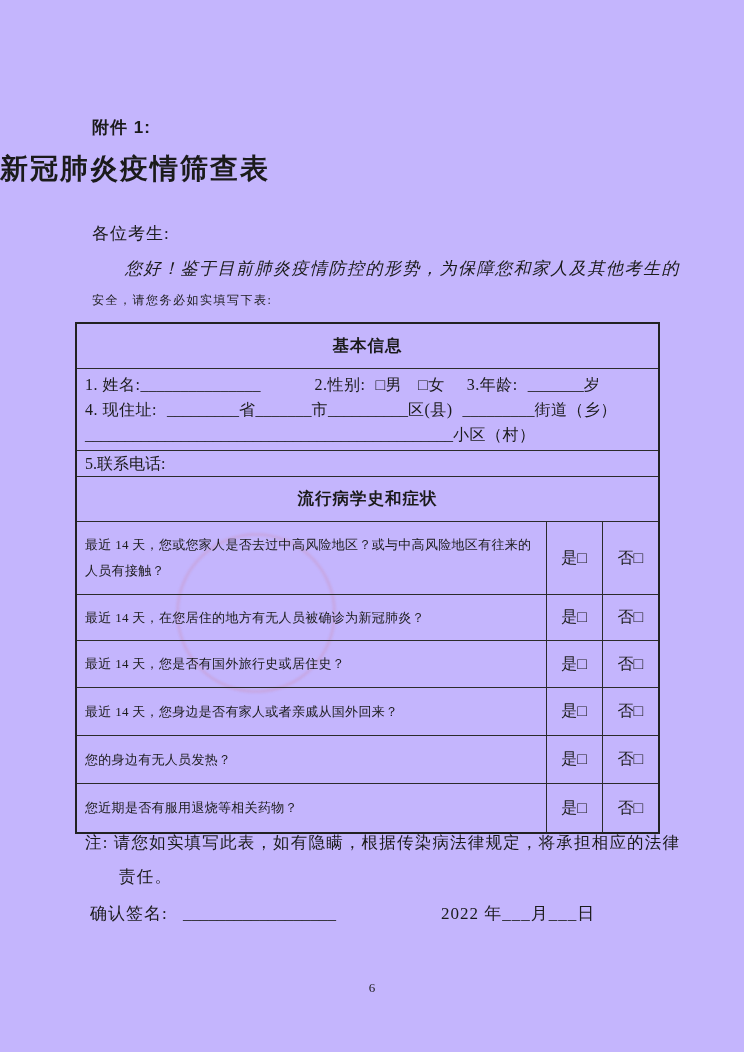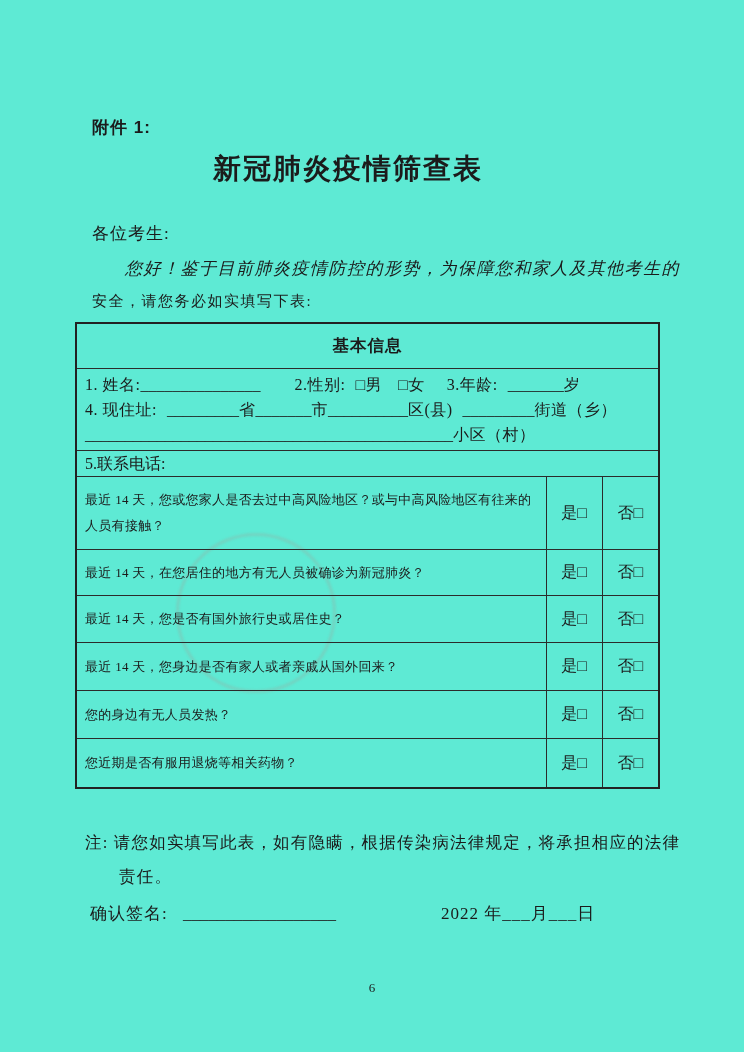--- a/index.html
+++ b/index.html
@@ -1,52 +1,52 @@
 <!DOCTYPE html>
 <html><head>
 <meta charset="utf-8">
 <style>
   html,body{margin:0;padding:0;}
   .page{
     position:relative;
     width:744px;height:1052px;
-    background:#5eead4;
+    background:#c4b5fd;
     color:#1b1b1b;
     font-family:"Liberation Serif","DejaVu Serif",serif;
     overflow:hidden;
   }
   
   .heiti{font-family:"Liberation Sans","DejaVu Sans",sans-serif;font-weight:bold;}
 
   .attachment{position:absolute;left:92px;top:116px;font-size:17px;letter-spacing:1px;}
-  .doc-title{position:absolute;left:0;top:150px;width:696px;text-align:center;
+  .doc-title{position:absolute;left:0;top:150px;width:696px;
     font-size:28px;letter-spacing:2px;font-family:Liberation Mono, monospace;}
   .salutation{position:absolute;left:92px;top:222px;font-size:17px;letter-spacing:1px;}
   .greet1{position:absolute;left:125px;top:257px;font-size:17px;letter-spacing:1.5px;white-space:nowrap;font-style:italic;}
-  .greet2{position:absolute;left:92px;top:292px;font-size:15px;letter-spacing:1.5px;white-space:nowrap;}
+  .greet2{position:absolute;left:92px;top:292px;font-size:12px;letter-spacing:1.5px;white-space:nowrap;}
 
   .form-table{
     position:absolute;left:75px;top:322px;width:583px;
     border-collapse:collapse;table-layout:fixed;
     font-size:16px;
     border-radius:28px;
   }
   .form-table td{
     border:1.5px solid #2b2b2b;
     padding:2px 8px;
     vertical-align:middle;
   }
   .form-table{border:2px solid #222;}
   td.section-head{
     text-align:center;height:40px;font-size:16.5px;letter-spacing:1px;
   }
   td.bi-cell{padding:3px 8px;}
   .bi-line{line-height:25px;white-space:nowrap;letter-spacing:0.5px;}
   .blank{letter-spacing:0;}
-  .ml34{margin-left:34px;}
+  .ml34{margin-left:54px;}
   .ml22{margin-left:22px;}
   .ml16{margin-left:16px;}
   .ml10{margin-left:10px;}
   td.phone-cell{height:21px;line-height:19px;}
   td.q-cell{font-size:13px;line-height:26px;padding:4px 8px;letter-spacing:0.3px;}
   td.yn-cell{text-align:center;padding:0;font-size:16px;}
 
   .stamp-bleed{
     position:absolute;left:176px;top:533px;width:154px;height:154px;
     border:3px solid rgba(214,108,108,0.17);
@@ -93,20 +93,23 @@
             <span>4. 现住址:</span><span class="blank ml10">_________</span><span>省</span><span class="blank">_______</span><span>市</span><span class="blank">__________</span><span>区(县)</span><span class="blank ml10">_________</span><span>街道（乡）</span>
           </div>
           <div class="bi-line">
             <span class="blank">______________________________________________</span><span>小区（村）</span>
           </div>
         </td>
       </tr>
       <tr>
         <td colspan="3" class="phone-cell">5.联系电话:</td>
       </tr>
+      <tr>
+        <td colspan="3" class="section-head heiti" style="height:40px">流行病学史和症状</td>
+      </tr>
 
       <tr>
         <td class="q-cell" style="height:64px">最近 14 天，您或您家人是否去过中高风险地区？或与中高风险地区有往来的人员有接触？</td>
         <td class="yn-cell">是□</td>
         <td class="yn-cell">否□</td>
       </tr>
       <tr>
         <td class="q-cell" style="height:37px">最近 14 天，在您居住的地方有无人员被确诊为新冠肺炎？</td>
         <td class="yn-cell">是□</td>
         <td class="yn-cell">否□</td>

